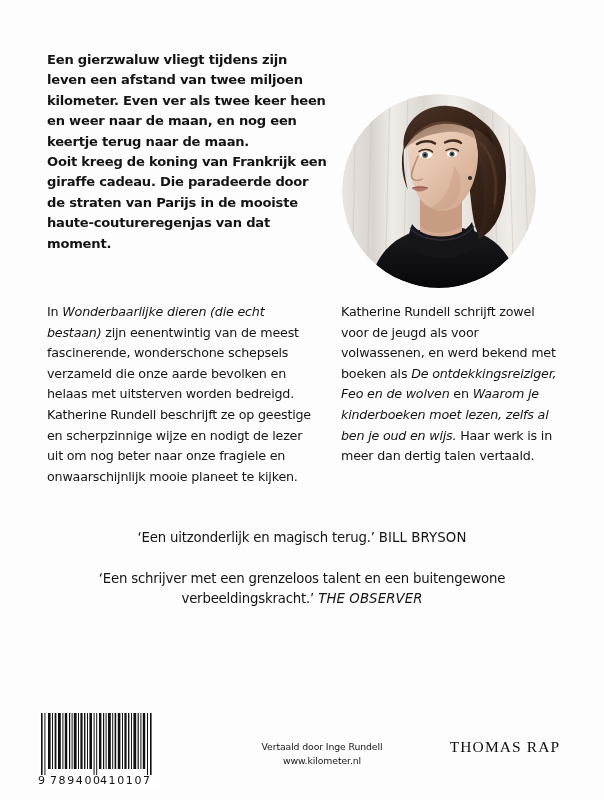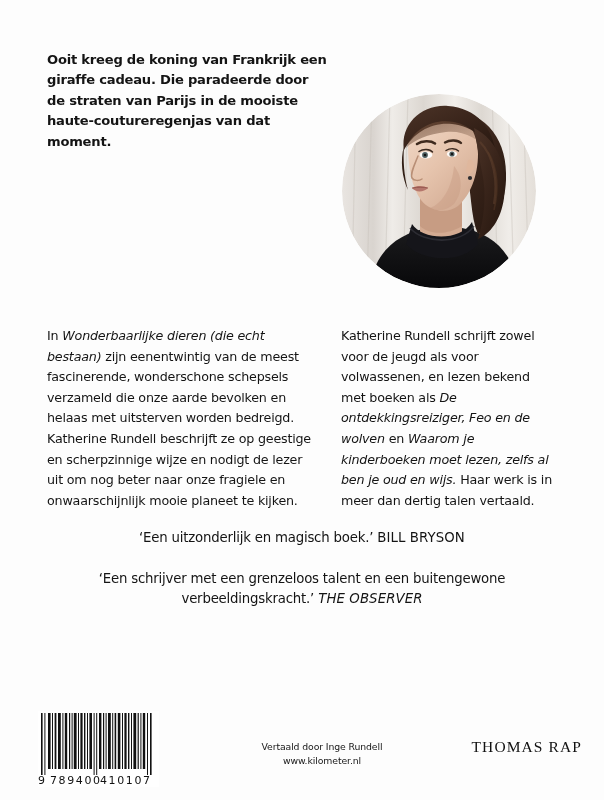--- a/index.html
+++ b/index.html
@@ -74,21 +74,20 @@
     top: 302px;
     width: 216px;
   }
 
   .col-left p, .col-right p {
     font-family: "DejaVu Sans", sans-serif;
     font-size: 12.7px;
     line-height: 20.6px;
     letter-spacing: -0.2px;
     color: #141414;
-    margin-top: 24px;
   }
 
   .ital { font-style: italic; }
 
   
   .quotes {
     position: absolute;
     left: 50px;
     top: 528px;
     width: 504px;
@@ -132,36 +131,37 @@
     text-align: center;
     font-family: "DejaVu Sans", sans-serif;
     font-size: 9.3px;
     line-height: 13.5px;
     letter-spacing: -0.1px;
     color: #171717;
   }
 
   .imprint {
     position: absolute;
-    left: 452px;
+    left: 440px;
     top: 738px;
     width: 130px;
-    text-align: right;
+    text-align: center;
     font-family: "Liberation Serif", serif;
     font-size: 15.5px;
     letter-spacing: 1.1px;
     color: #111111;
   }
 </style>
 </head>
 <body>
 
 <div class="cover">
 
   <div class="blurb-top">
+    <p class="bold">Een gierzwaluw vliegt tijdens zijn leven een afstand van twee miljoen kilometer. Even ver als twee keer heen en weer naar de maan, en nog een keertje terug naar de maan.</p>
     <p class="regular">Ooit kreeg de koning van Frankrijk een giraffe cadeau. Die paradeerde door de straten van Parijs in de mooiste haute-coutureregenjas van dat moment.</p>
   </div>
 
   <div class="portrait-wrap">
     <svg class="portrait-svg" viewBox="0 0 194 194" xmlns="http://www.w3.org/2000/svg" aria-hidden="true">
       <defs>
         <clipPath id="circClip">
             <circle cx="97" cy="97" r="97"></circle>
           </clipPath>
         <linearGradient id="bgWall" x1="0" y1="0" x2="1" y2="0">
@@ -251,26 +251,26 @@
         <path d="M62 52 C58 66 60 84 66 96 C62 82 61 66 62 52 Z" fill="#322016"></path>
       </g>
     </svg>
   </div>
 
   <div class="col-left">
     <p><span>In </span><span class="ital">Wonderbaarlijke dieren (die echt bestaan)</span><span> zijn eenentwintig van de meest fascinerende, wonderschone schepsels verzameld die onze aarde bevolken en helaas met uitsterven worden bedreigd. Katherine Rundell beschrijft ze op geestige en scherpzinnige wijze en nodigt de lezer uit om nog beter naar onze fragiele en onwaarschijnlijk mooie planeet te kijken.</span></p>
   </div>
 
   <div class="col-right">
-    <p><span>Katherine Rundell schrijft zowel voor de jeugd als voor volwassenen, en lezen bekend met boeken als </span><span class="ital">De ontdekkingsreiziger, Feo en de wolven</span><span> en </span><span class="ital">Waarom je kinderboeken moet lezen, zelfs al ben je oud en wijs.</span><span> Haar werk is in meer dan dertig talen vertaald.</span></p>
+    <p><span>Katherine Rundell schrijft zowel voor de jeugd als voor volwassenen, en werd bekend met boeken als </span><span class="ital">De ontdekkingsreiziger, Feo en de wolven</span><span> en </span><span class="ital">Waarom je kinderboeken moet lezen, zelfs al ben je oud en wijs.</span><span> Haar werk is in meer dan dertig talen vertaald.</span></p>
   </div>
 
   <div class="quotes">
     <div class="quote">
-      <span>‘Een uitzonderlijk en magisch boek.’ </span><span class="src-caps">BILL BRYSON</span>
+      <span>‘Een uitzonderlijk en magisch terug.’ </span><span class="src-caps">BILL BRYSON</span>
     </div>
     <div class="quote">
       <span>‘Een schrijver met een grenzeloos talent en een buitengewone verbeeldingskracht.’ </span><span class="src">THE OBSERVER</span>
     </div>
   </div>
 
   <div class="barcode">
     <svg width="121" height="76" viewBox="0 0 121 76" xmlns="http://www.w3.org/2000/svg" aria-hidden="true">
       <rect x="0" y="0" width="121" height="76" fill="#ffffff"></rect>
       <g fill="#121212">

